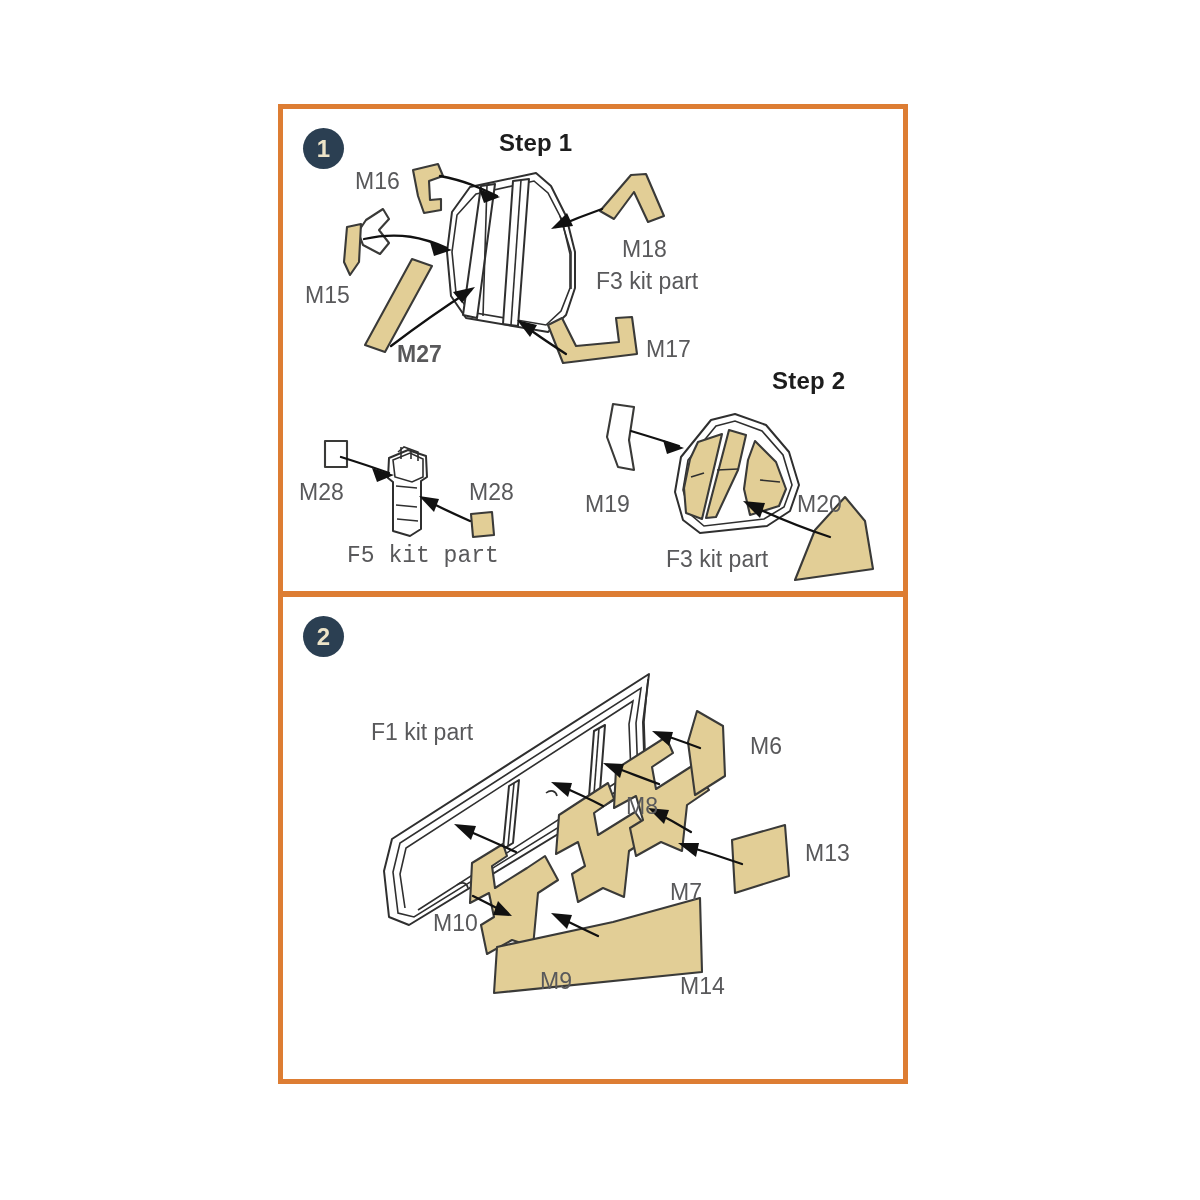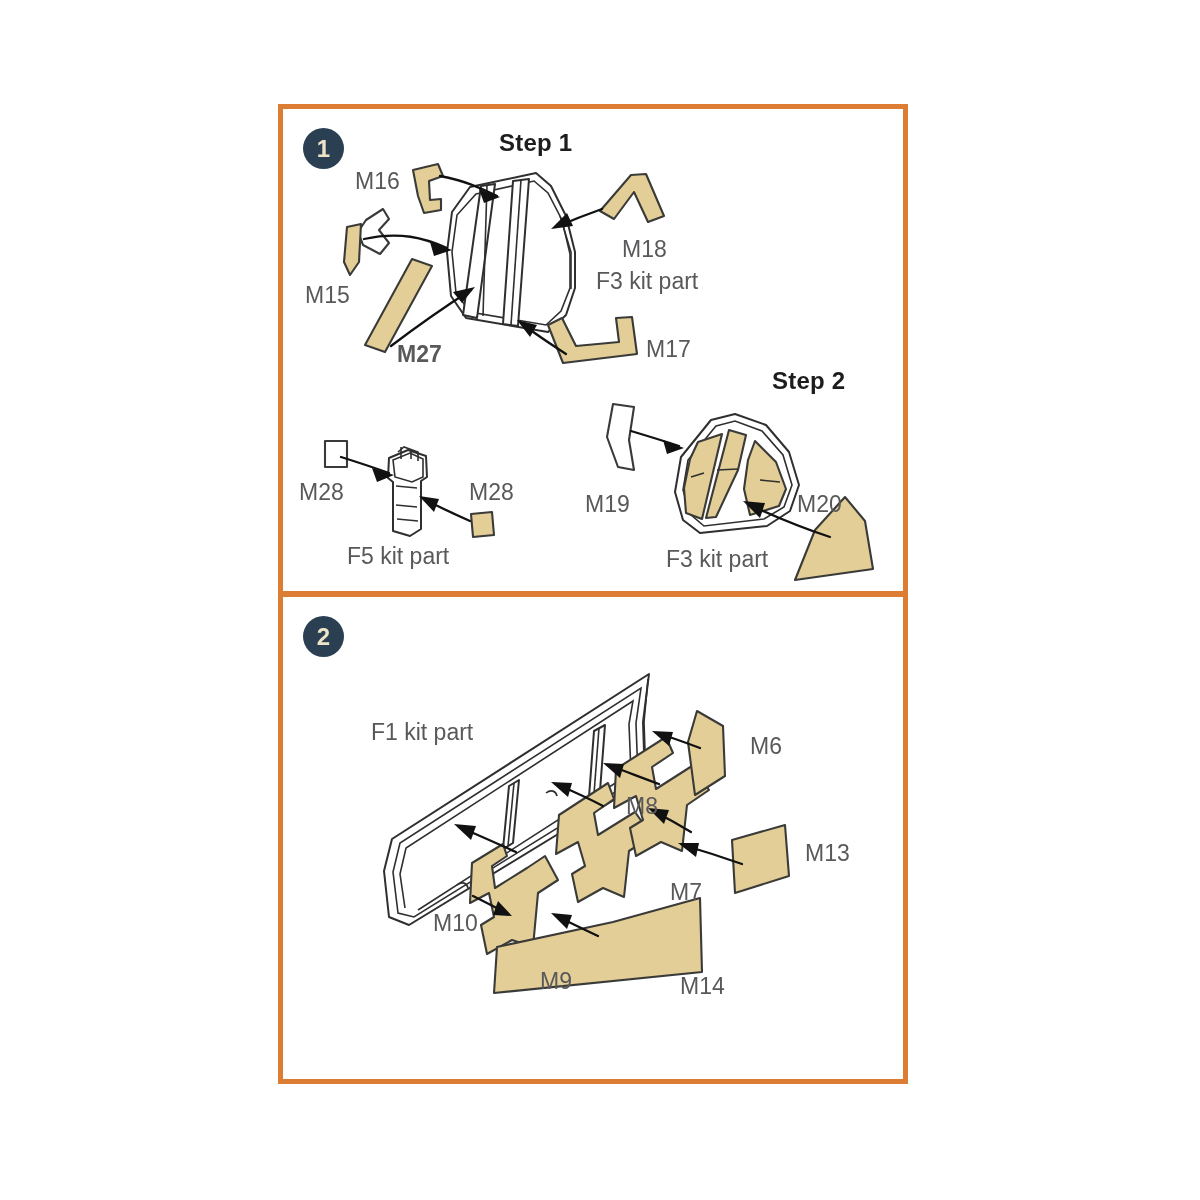--- a/index.html
+++ b/index.html
@@ -194,21 +194,21 @@
 
   <div class="lbl" style="left:355px;top:168px;">M16</div>
   <div class="lbl" style="left:305px;top:282px;">M15</div>
   <div class="lbl" style="left:397px;top:341px;font-weight:bold;">M27</div>
   <div class="lbl" style="left:622px;top:236px;text-align:center;">M18</div>
   <div class="lbl" style="left:596px;top:268px;">F3 kit part</div>
   <div class="lbl" style="left:646px;top:336px;">M17</div>
 
   <div class="lbl" style="left:299px;top:479px;">M28</div>
   <div class="lbl" style="left:469px;top:479px;">M28</div>
-  <div class="lbl" style="left:347px;top:543px;">F5 kit part</div>
+  <div class="lbl" style="left:347px;top:543px;font-family:Liberation Mono, monospace;">F5 kit part</div>
 
   <div class="lbl" style="left:585px;top:475px;margin-top:16px;">M19</div>
   <div class="lbl" style="left:797px;top:491px;">M20</div>
   <div class="lbl" style="left:666px;top:546px;">F3 kit part</div>
 
   <div class="lbl" style="left:371px;top:719px;">F1 kit part</div>
   <div class="lbl" style="left:750px;top:733px;">M6</div>
   <div class="lbl" style="left:626px;top:793px;">M8</div>
   <div class="lbl" style="left:805px;top:840px;">M13</div>
   <div class="lbl" style="left:670px;top:879px;text-align:right;">M7</div>

